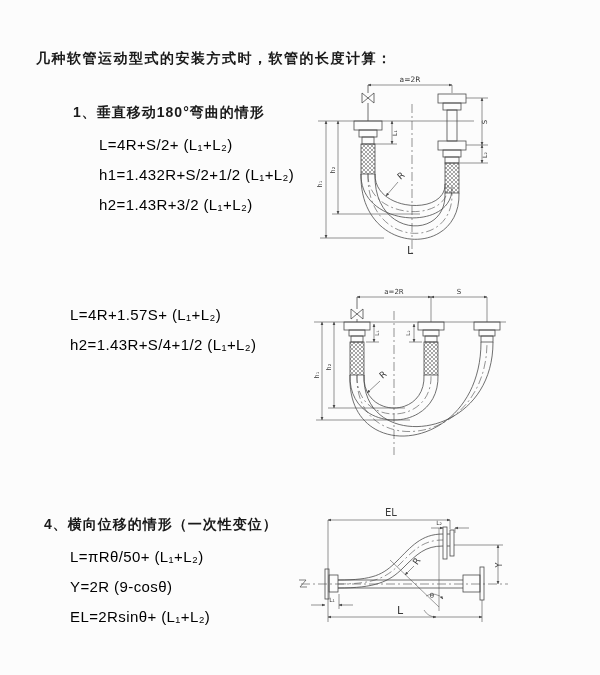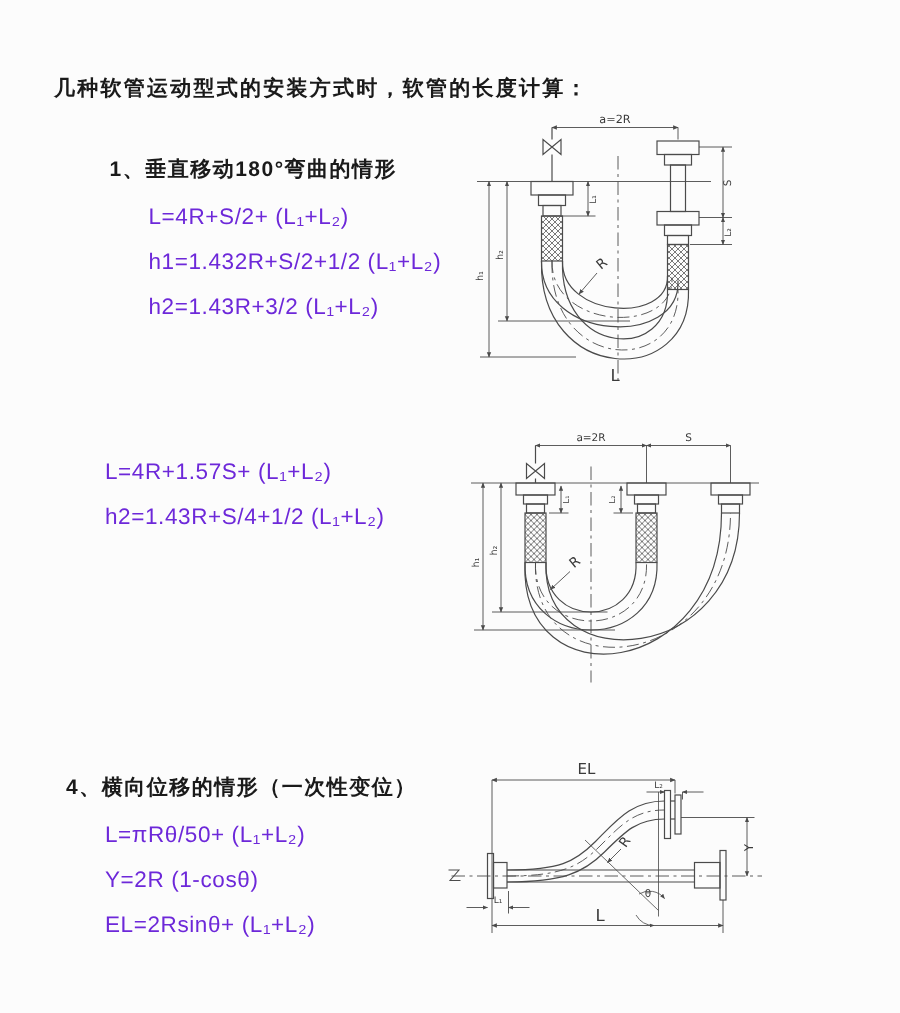--- a/index.html
+++ b/index.html
@@ -12,21 +12,21 @@
   .page-title{
     position:absolute;left:36px;top:22px;
     font-size:14px;font-weight:bold;letter-spacing:1.5px;margin-top:28px;
   }
   .section{position:absolute;left:44px;}
   .section-heading{
     font-size:14px;font-weight:bold;letter-spacing:1px;margin:0 0 8px 0;
   }
   .formula{
     font-size:15px;line-height:30px;margin-left:26px;
-    letter-spacing:0.4px;color:#6d28d9;white-space:pre;
+    letter-spacing:0.4px;color:#000000;white-space:pre;
   }
   #sec1{top:104px;margin-left:29px;}
   #sec2{top:300px;}
   #sec3{top:516px;}
   .diagram{position:absolute;}
   #dia1{left:312px;top:66px;}
   #dia2{left:310px;top:283px;}
   #dia3{left:293px;top:503px;}
   svg text{fill:#3a3a3a;font-family:"DejaVu Sans",sans-serif;}
 </style>
@@ -43,21 +43,21 @@
 </div>
 
 <div class="section" id="sec2">
   <div class="formula">L=4R+1.57S+ (L₁+L₂)</div>
   <div class="formula">h2=1.43R+S/4+1/2 (L₁+L₂)</div>
 </div>
 
 <div class="section" id="sec3">
   <div class="section-heading">4、横向位移的情形（一次性变位）</div>
   <div class="formula">L=πRθ/50+ (L₁+L₂)</div>
-  <div class="formula">Y=2R (1-cosθ)</div>
+  <div class="formula">Y=2R (9-cosθ)</div>
   <div class="formula">EL=2Rsinθ+ (L₁+L₂)</div>
 </div>
 
 <svg class="diagram" id="dia1" width="250" height="195" viewBox="0 0 250 195">
   <defs>
     <marker id="a1" viewBox="0 0 10 10" refX="9" refY="5" markerWidth="6" markerHeight="6" orient="auto-start-reverse">
       <path d="M0,1 L10,5 L0,9 z" fill="#4b4b4b"></path>
     </marker>
     <pattern id="hA" width="4" height="4" patternUnits="userSpaceOnUse">
       <path d="M0,4 L4,0 M0,0 L4,4" stroke="#6a6a6a" stroke-width="0.6"></path>

